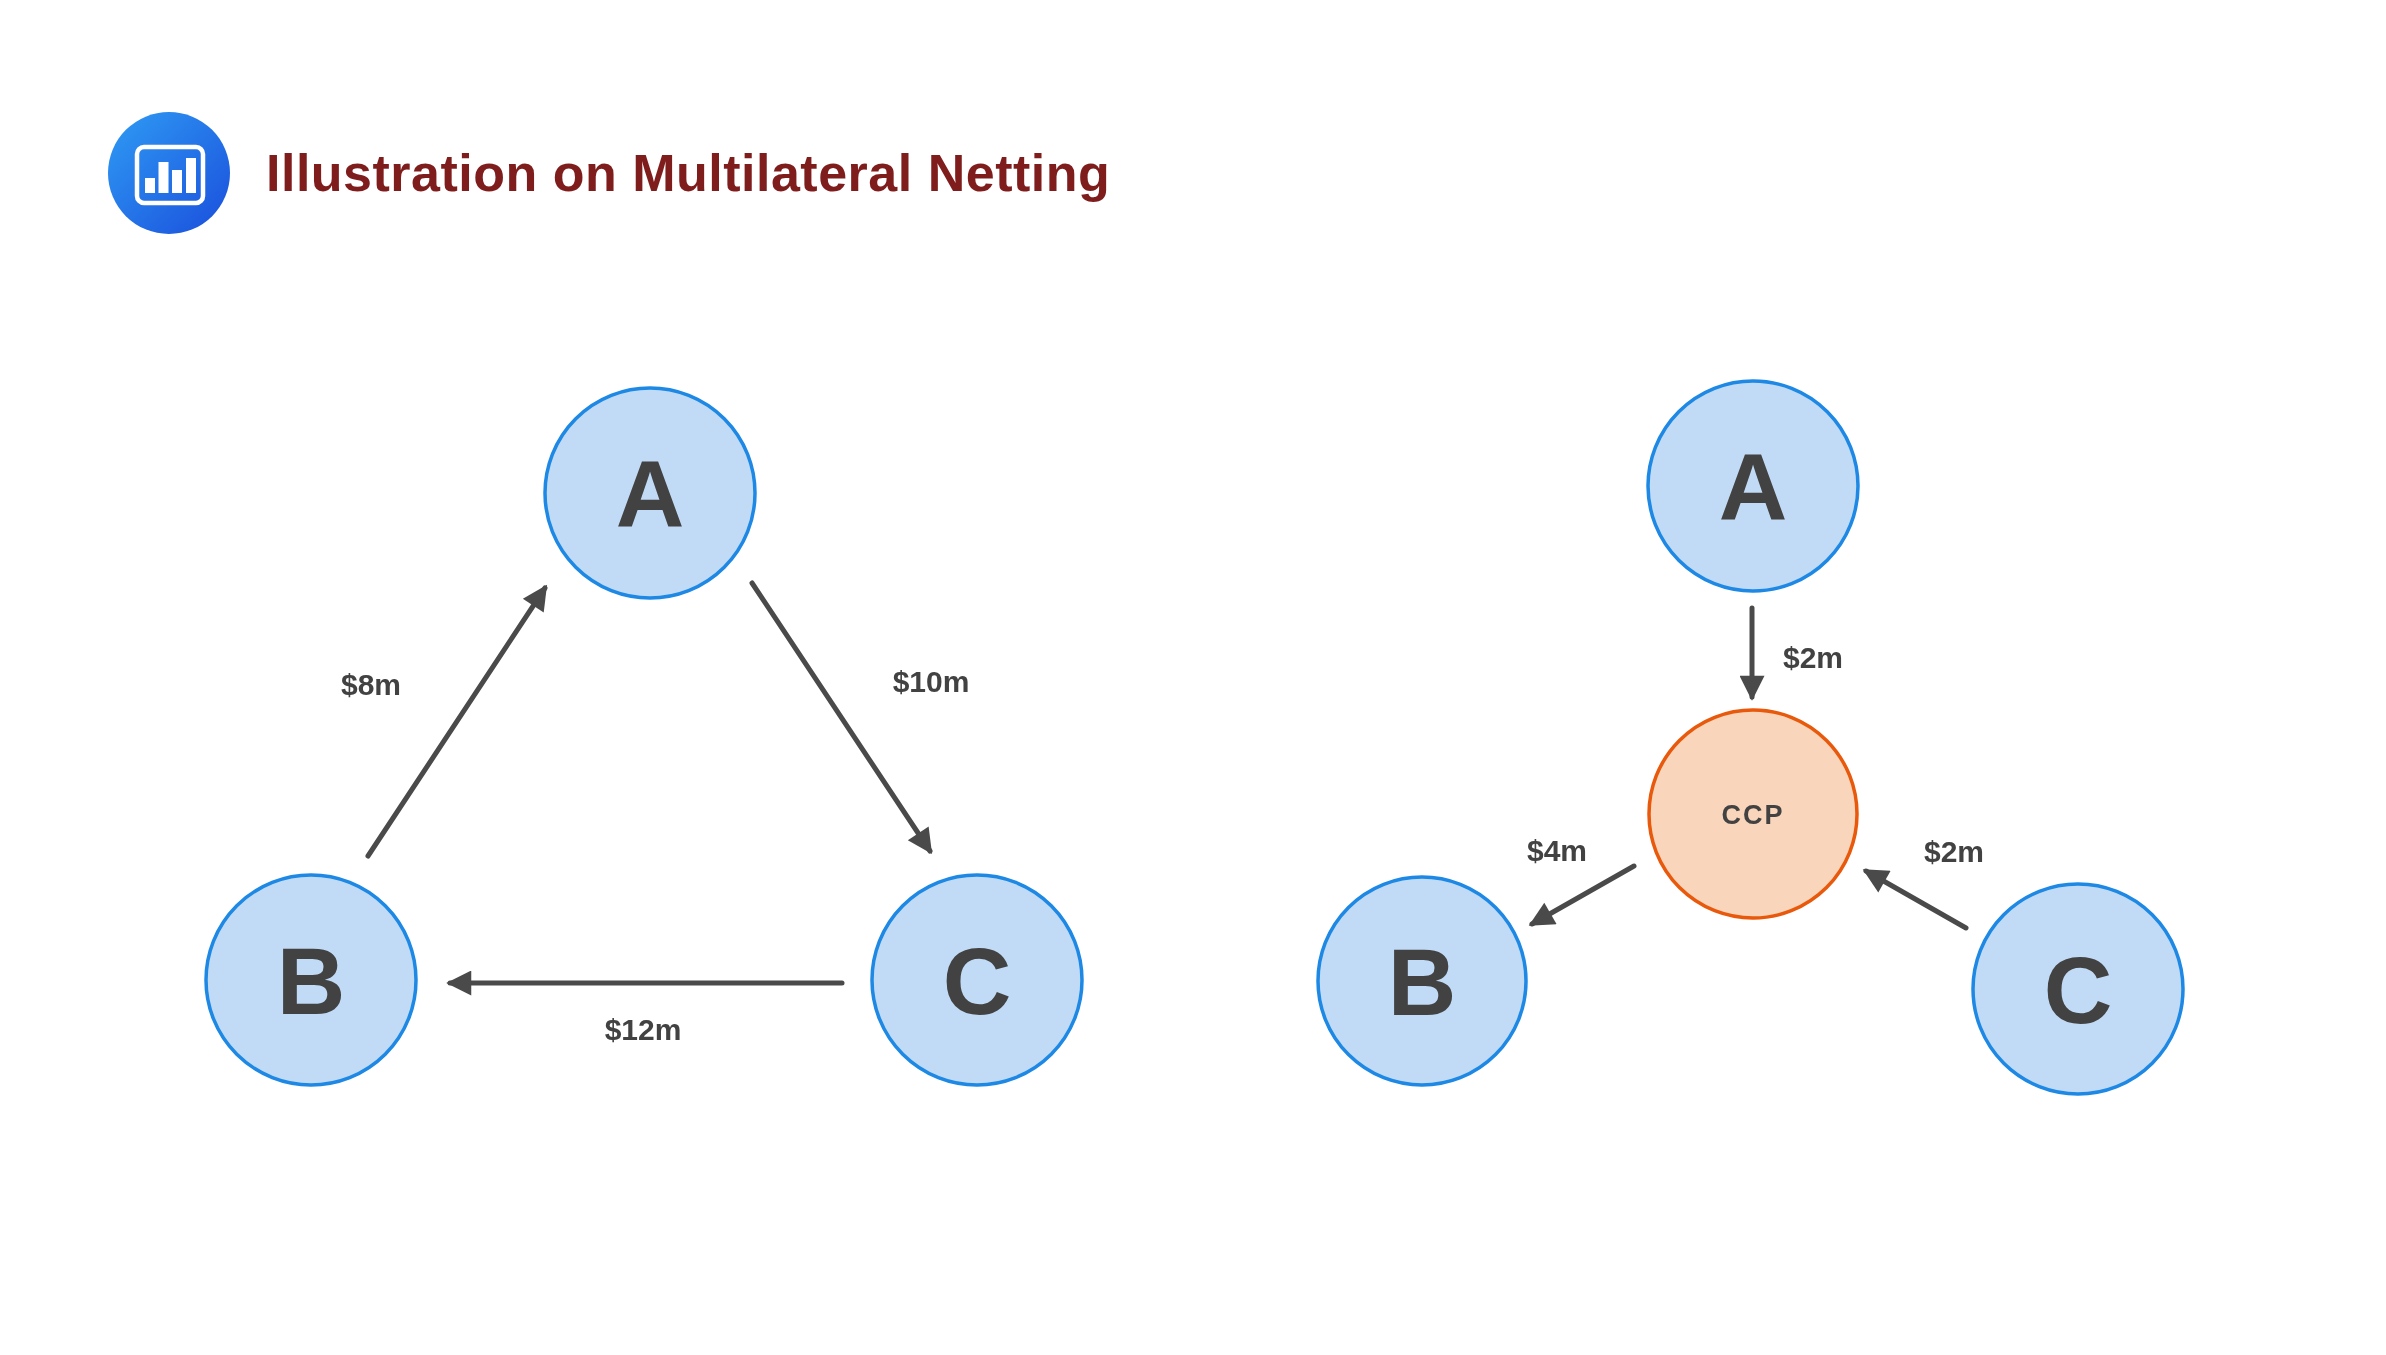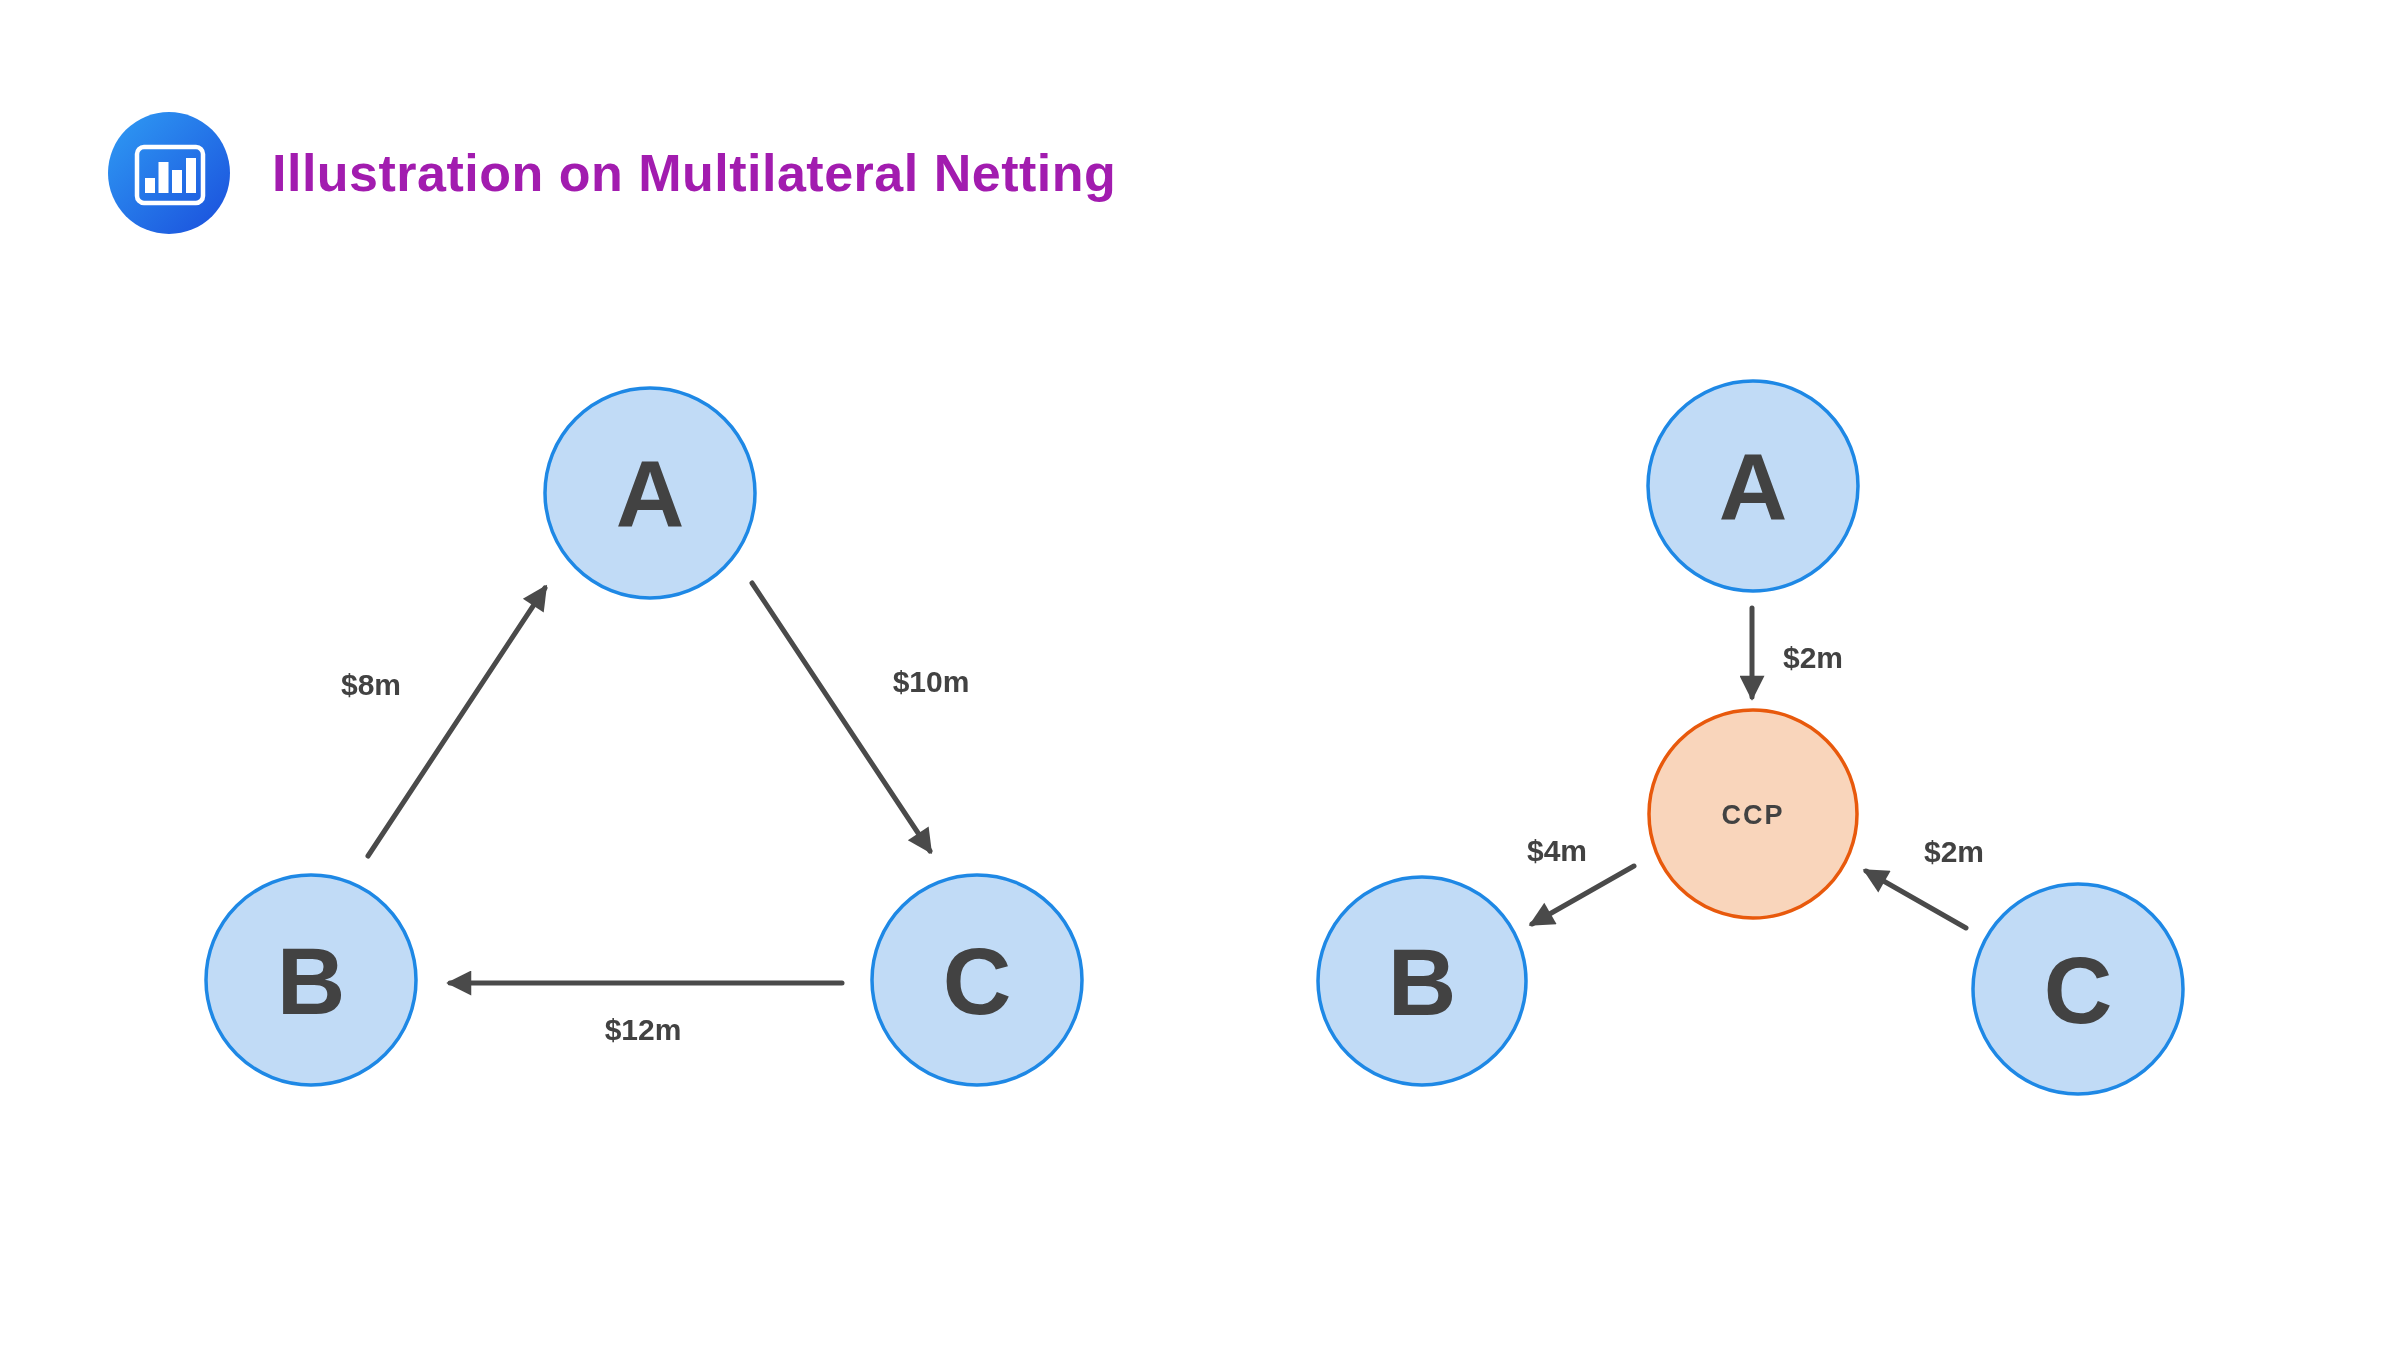--- a/index.html
+++ b/index.html
@@ -15,24 +15,24 @@
     position: absolute;
     left: 108px;
     top: 112px;
     display: flex;
     align-items: center;
     gap: 36px;
   }
   .logo { width: 122px; height: 122px; }
   .logo svg { display: block; }
   .title {
-    margin: 6px;
+    margin: 0;
     font-size: 52px;
     font-weight: 700;
-    color: #a21caf;
+    color: #7f1d1d;
     letter-spacing: 0.5px;
     white-space: nowrap;
   }
   .diagram-svg { position: absolute; left: 0; top: 0; }
   .node {
     fill: #C1DBF6;
     stroke: #1E88E5;
     stroke-width: 3.5;
   }
   .node-ccp {

